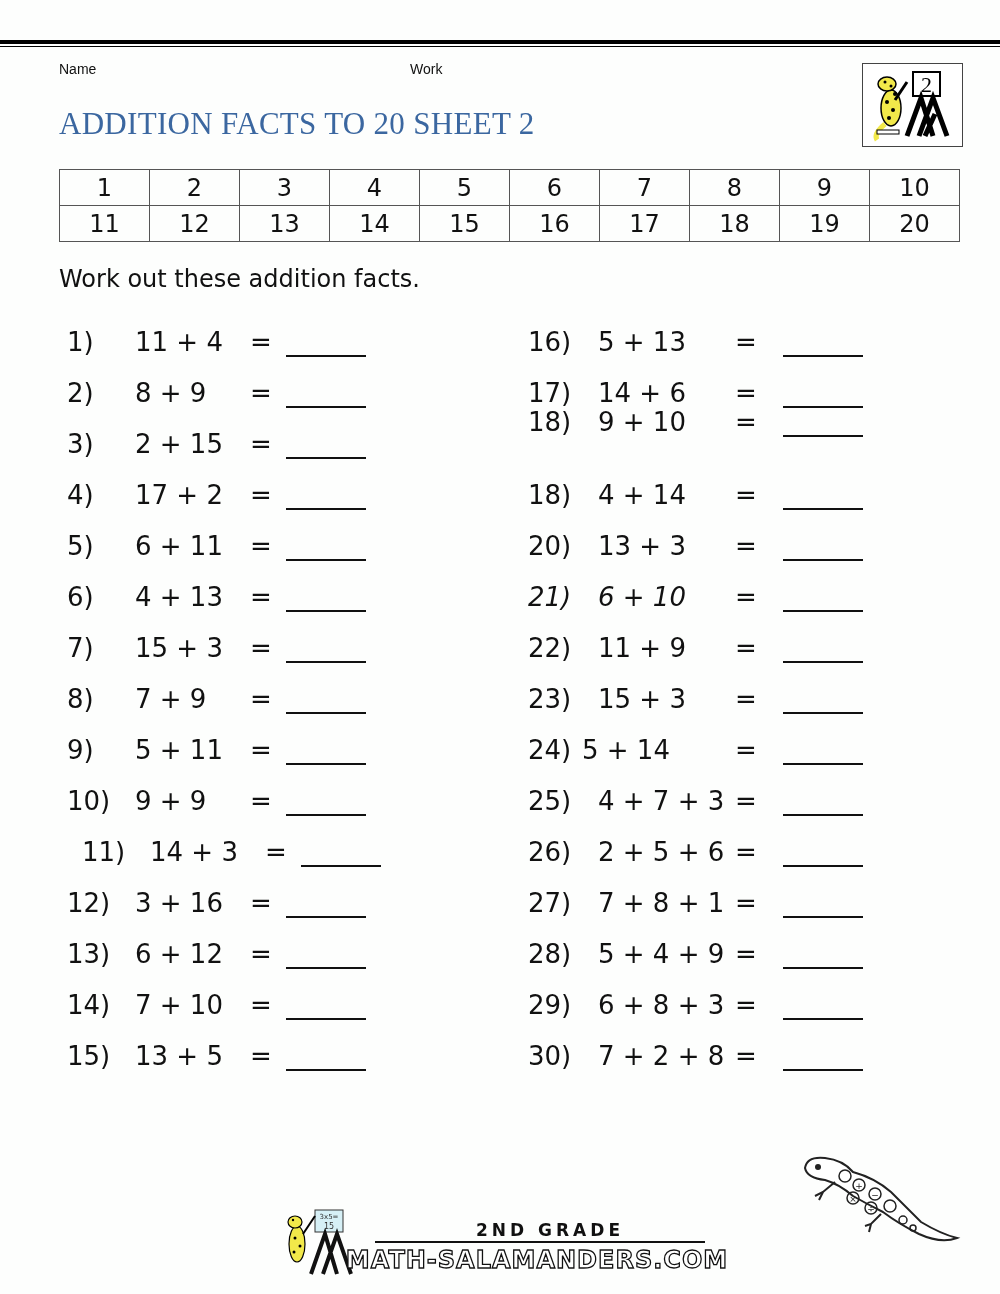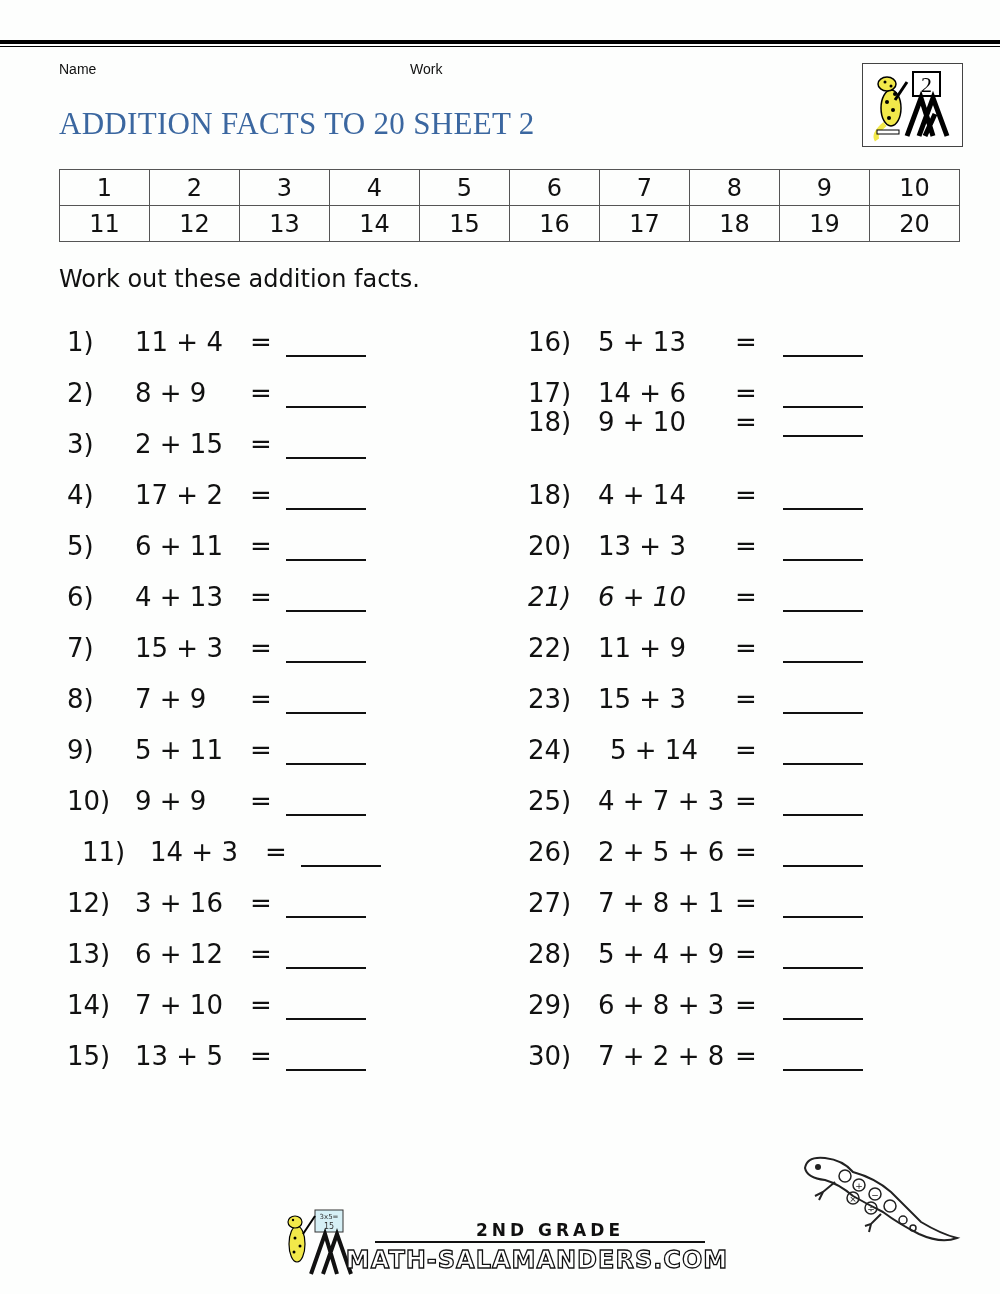--- a/index.html
+++ b/index.html
@@ -222,21 +222,21 @@
       <div class="ans-line" style="left:783px; top:28px"></div>
     </div>
     <div class="q" style="left: 0px; top: 684px; width: 1000px;">
       <span style="left:528px">23)</span>
       <span style="left:598px">15 + 3</span>
       <span style="left:735px">=</span>
       <div class="ans-line" style="left:783px; top:28px"></div>
     </div>
     <div class="q" style="left: 0px; top: 735px; width: 1000px;">
       <span style="left:528px">24)</span>
-      <span style="left:610px">5 + 14</span>
+      <span style="left:582px">5 + 14</span>
       <span style="left:735px">=</span>
       <div class="ans-line" style="left:783px; top:28px"></div>
     </div>
     <div class="q" style="left: 0px; top: 786px; width: 1000px;">
       <span style="left:528px">25)</span>
       <span style="left:598px">4 + 7 + 3</span>
       <span style="left:735px">=</span>
       <div class="ans-line" style="left:783px; top:28px"></div>
     </div>
     <div class="q" style="left: 0px; top: 837px; width: 1000px;">

